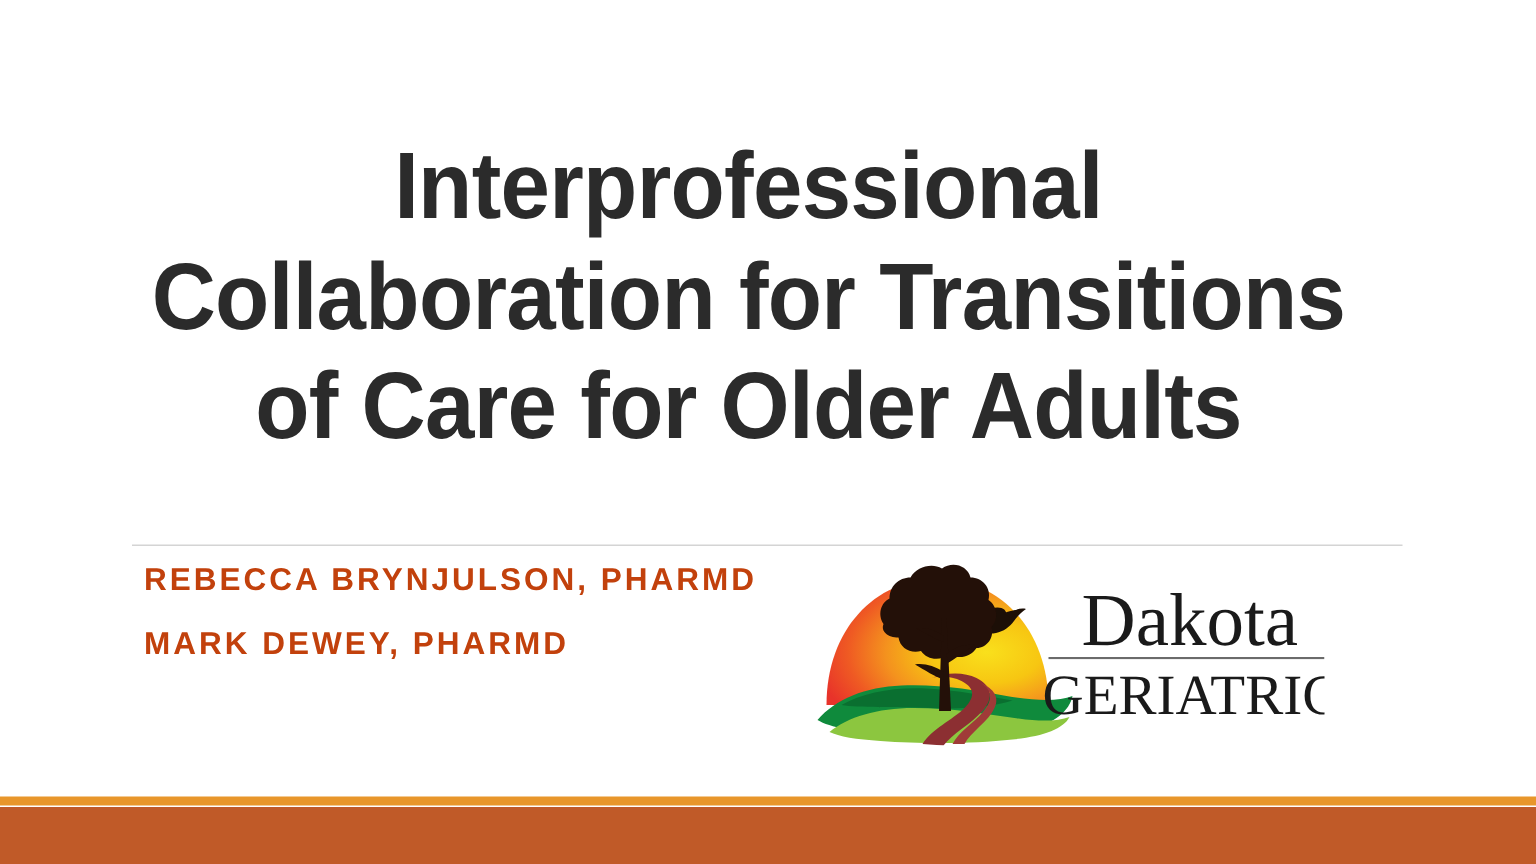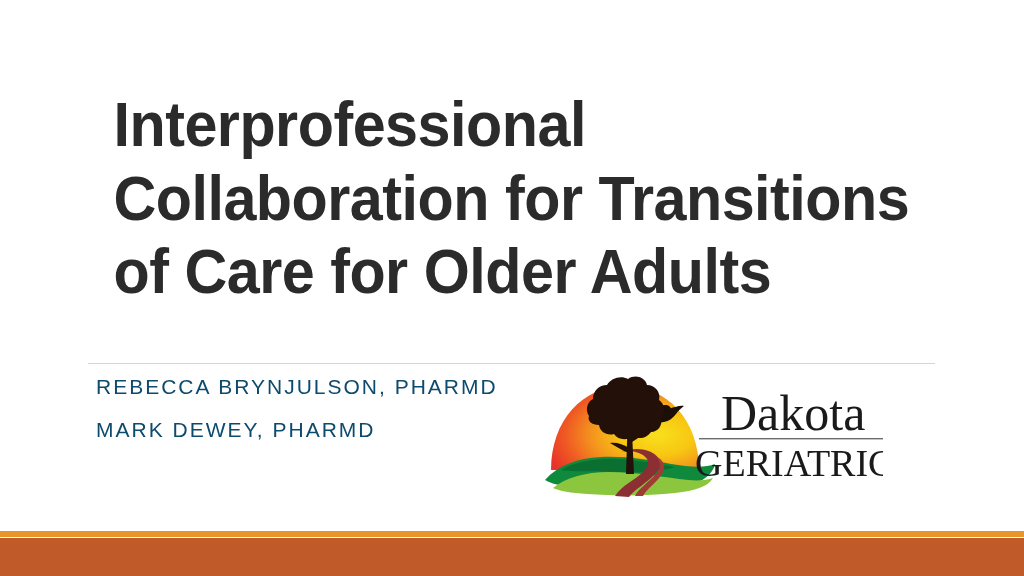--- a/index.html
+++ b/index.html
@@ -16,23 +16,24 @@
     position: relative;
     width: 1024px;
     height: 576px;
     background: #ffffff;
     overflow: hidden;
   }
 
   
   .title-block {
     position: absolute;
-    left: 88px;
+    left: 75px;
     top: 88px;
     width: 848px;
+    text-align: center;
   }
   .slide-title {
     margin: 0;
     font-family: "Liberation Sans Narrow", "Liberation Sans", sans-serif;
     font-size: 63px;
     font-weight: bold;
     line-height: 1.17;
     letter-spacing: -0.5px;
     color: #2b2b2b;
     transform: scaleX(0.94);
@@ -60,23 +61,23 @@
 
   .presenters {
     position: absolute;
     left: 8px;
     top: 4px;
     width: 430px;
   }
   .presenter-line {
     font-family: "Liberation Sans", sans-serif;
     font-size: 21px;
-    font-weight: 400;
+    font-weight: 700;
     letter-spacing: 2.0px;
-    color: #0c4a6e;
+    color: #c2410c;
     line-height: 1.0;
     margin: 0 0 22px 0;
     white-space: nowrap;
   }
   .presenter-line:last-child { margin-bottom: 0; }
 
   
   .logo {
     position: absolute;
     left: 455px;

